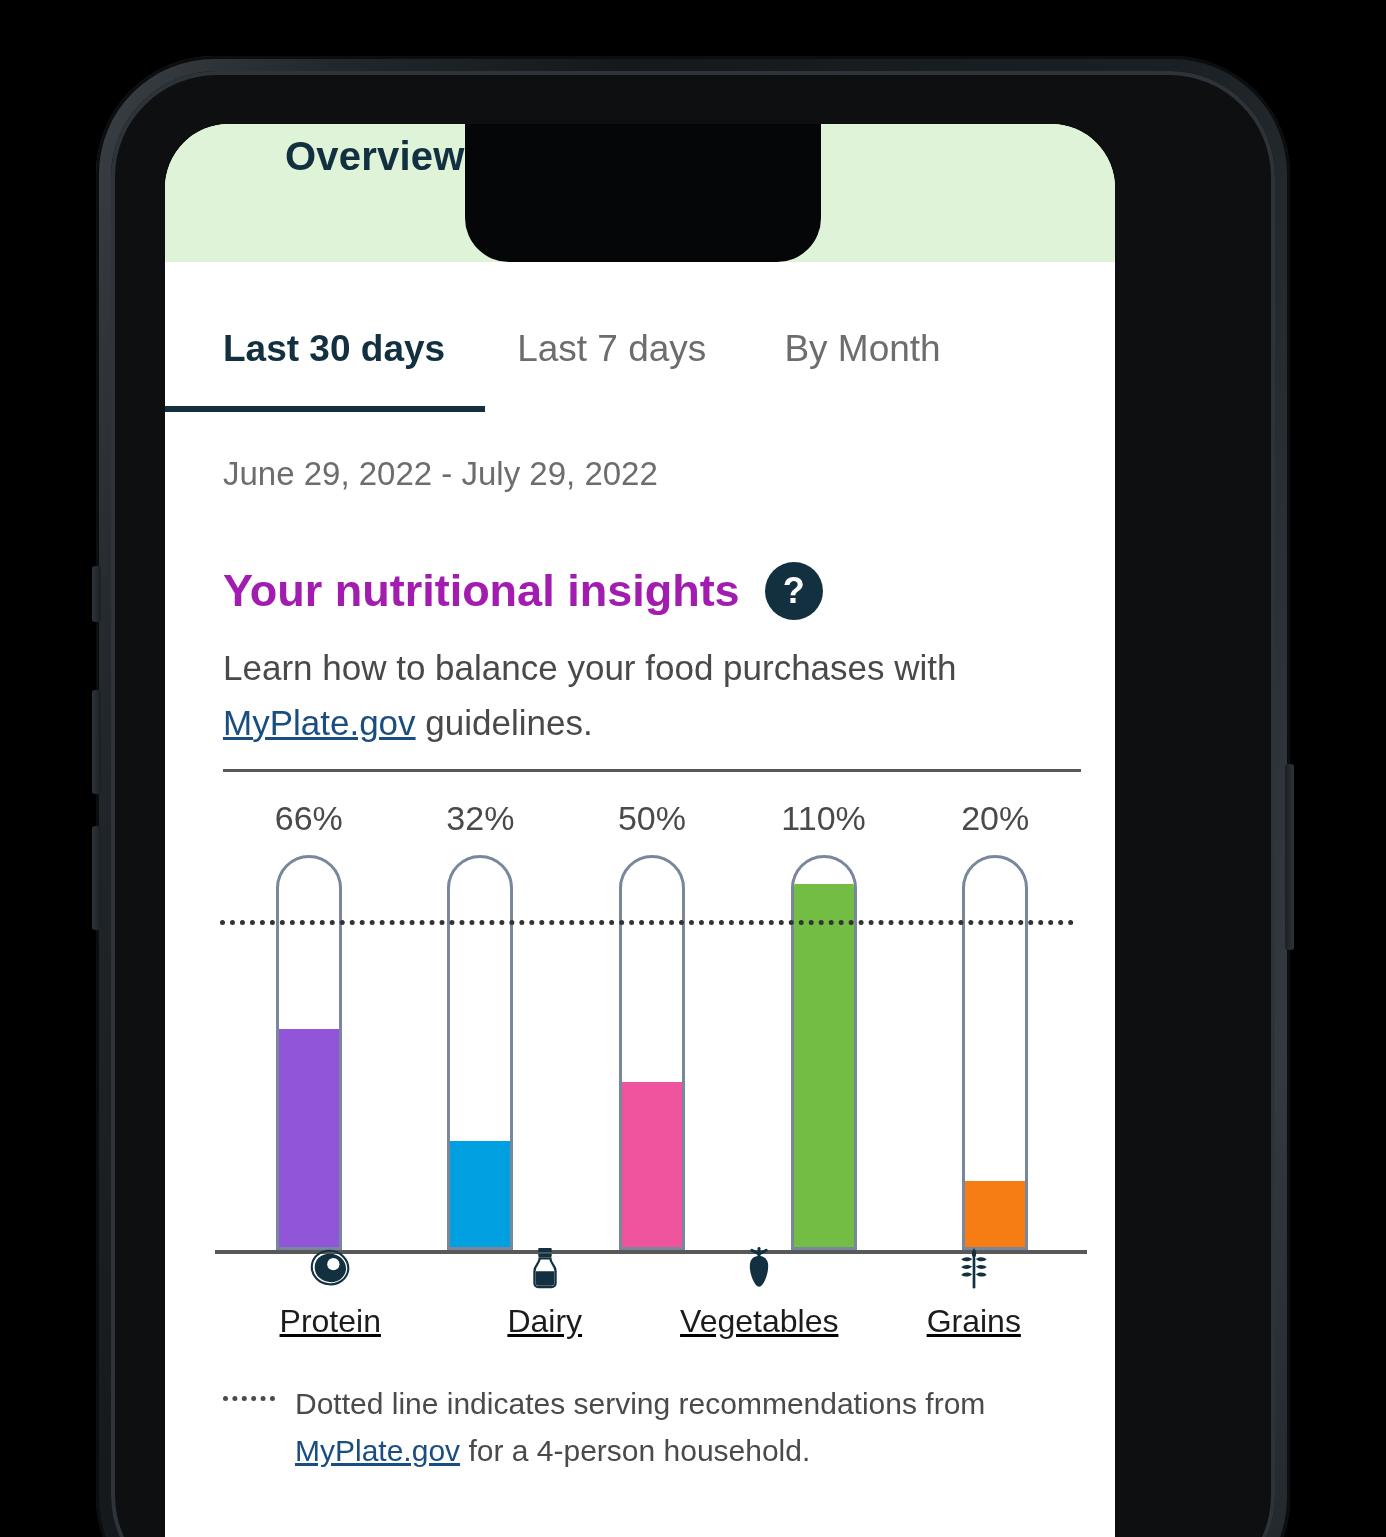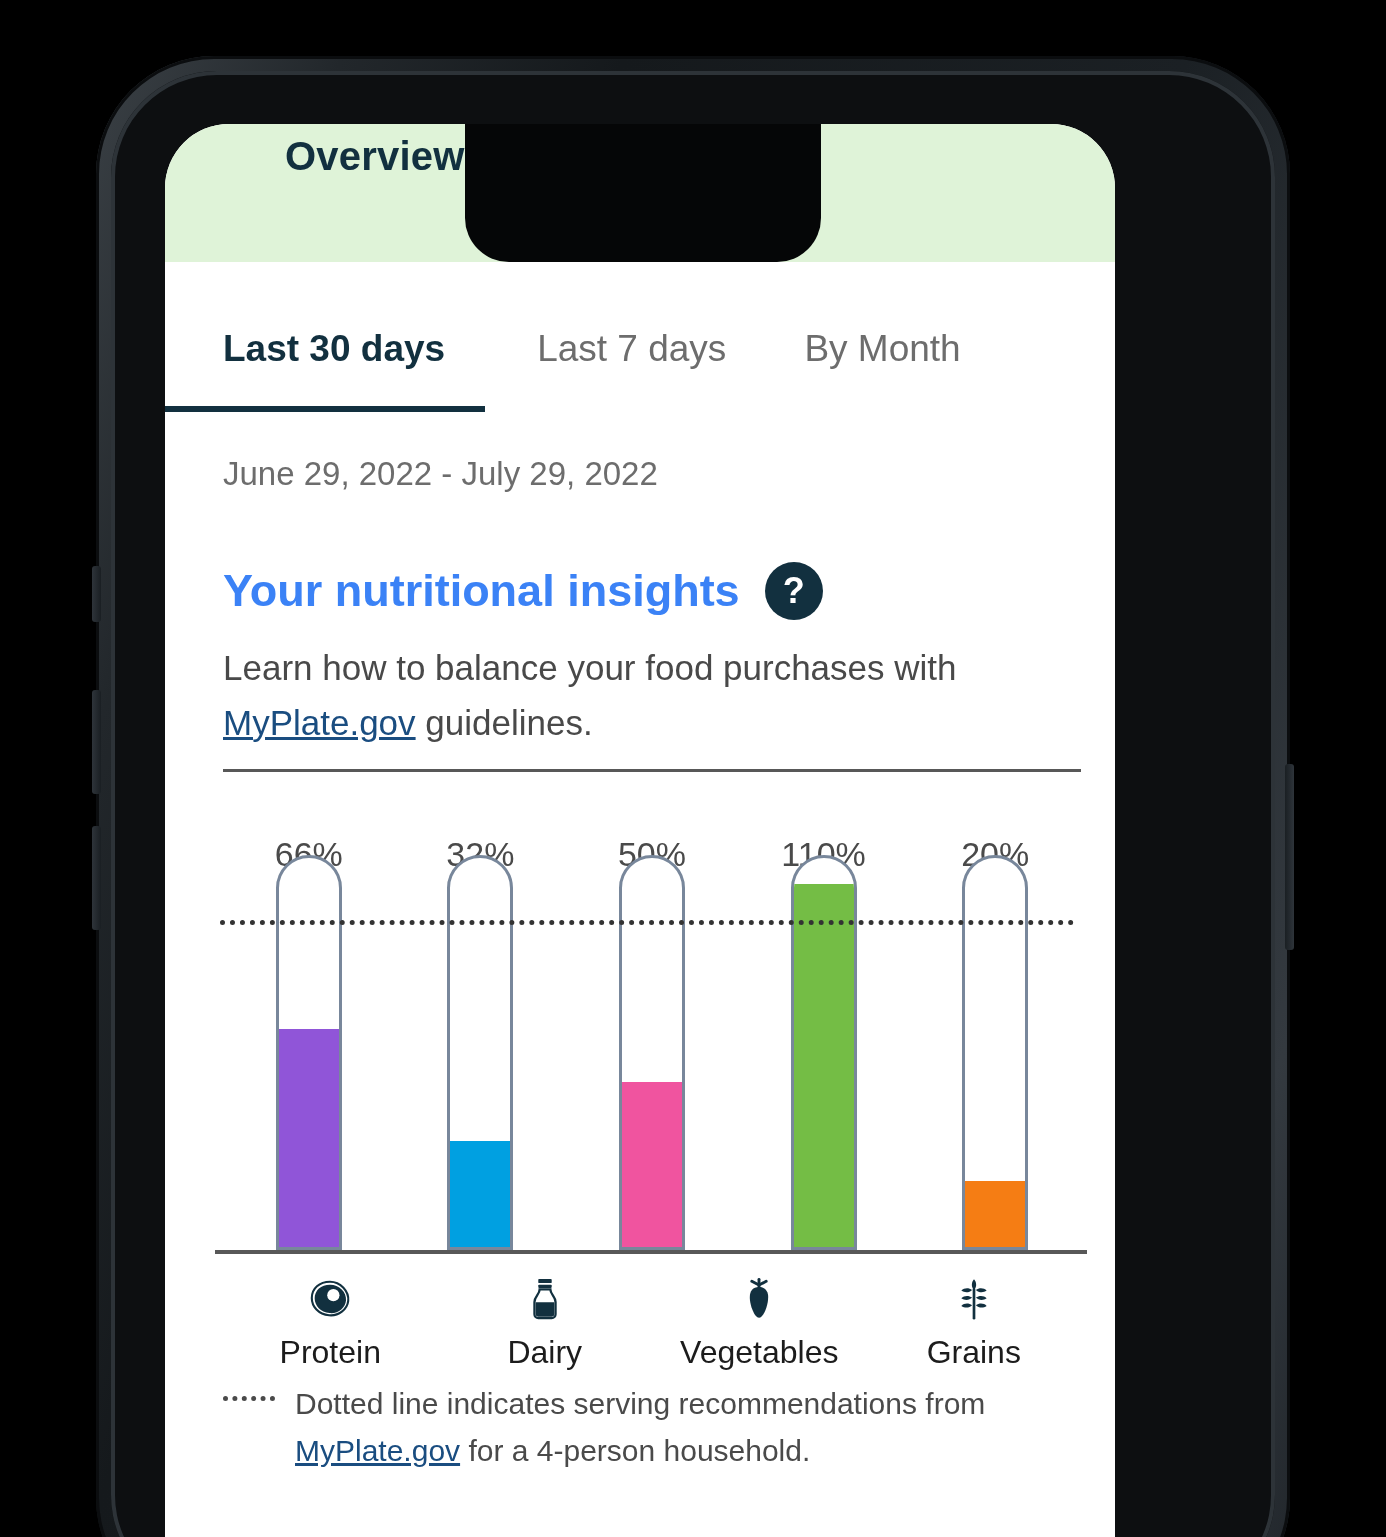--- a/index.html
+++ b/index.html
@@ -87,21 +87,21 @@
   .daterange{
     position:absolute; left:58px; top:331px;
     font-size:33px; color:#6d6d6d; white-space:nowrap;
   }
 
   .heading-row{
     position:absolute; left:58px; top:438px;
     display:flex; align-items:center; gap:25px;
   }
   .heading{
-    font-size:45px; font-weight:700; color:#3b82f6; white-space:nowrap;
+    font-size:45px; font-weight:700; color:#a21caf; white-space:nowrap;
   }
   .help-icon{
     width:58px; height:58px; border-radius:50%;
     background:#12303f; display:flex; align-items:center; justify-content:center;
     color:#fff; font-size:36px; font-weight:700; cursor:pointer;
   }
 
   .subtitle{
     position:absolute; left:58px; top:517px; width:840px;
     font-size:35px; line-height:1.56; color:#494949;
@@ -111,21 +111,20 @@
   
   .chart{
     position:absolute; left:58px; top:645px; width:858px; height:600px;
   }
   .chart-divider{
     position:absolute; left:0; top:0; width:858px; height:3px; background:#585858;
   }
   .pct-row{
     position:absolute; left:0; top:24px; width:858px; height:50px;
     display:flex;
-    margin-top:36px;
   }
   .pct{
     flex:1; text-align:center; font-size:34px; color:#4a4a4a; line-height:50px;
   }
   .plot{
     position:absolute; left:0; top:86px; width:858px; height:395px;
   }
   .dotted-line{
     position:absolute; left:-3px; top:65px; width:854px; height:0;
     border-top:5px dotted #333333;
@@ -145,21 +144,21 @@
   }
   .fill{
     position:absolute; left:0; bottom:0; width:100%;
   }
   .baseline{
     position:absolute; left:-8px; top:481px; width:872px; height:4px;
     background:#585858;
   }
 
   .legend{
-    position:absolute; left:0; top:505px; width:858px; height:120px; display:flex;
+    position:absolute; left:0; top:474px; width:858px; height:120px; display:flex;text-decoration:underline;
   }
   .legend-cell{
     flex:1; display:flex; flex-direction:column; align-items:center; gap:10px;
   }
   .legend-icon{ width:46px; height:50px; display:block; }
   .legend-label{ font-size:32px; color:#1c1c1c; white-space:nowrap; }
 
   .footnote{
     position:absolute; left:58px; top:1256px; width:850px;
     font-size:30px; line-height:1.58; color:#4a4a4a;
@@ -185,21 +184,21 @@
   <div class="btn-side btn-power"></div>
 
   <div class="screen">
 
     <div class="banner">
       <div class="banner-text">Overview</div>
     </div>
 
     <div class="tabs">
       <div class="tab active" style="margin-left:58px;">Last 30 days</div>
-      <div class="tab" style="margin-left:92px;">Last 7 days</div>
+      <div class="tab" style="margin-left:72px;">Last 7 days</div>
       <div class="tab" style="margin-left:78px;">By Month</div>
     </div>
     <div class="tab-underline"></div>
 
     <div class="daterange">June 29, 2022 - July 29, 2022</div>
 
     <div class="heading-row">
       <div class="heading">Your nutritional insights</div>
       <div class="help-icon">?</div>
     </div>

